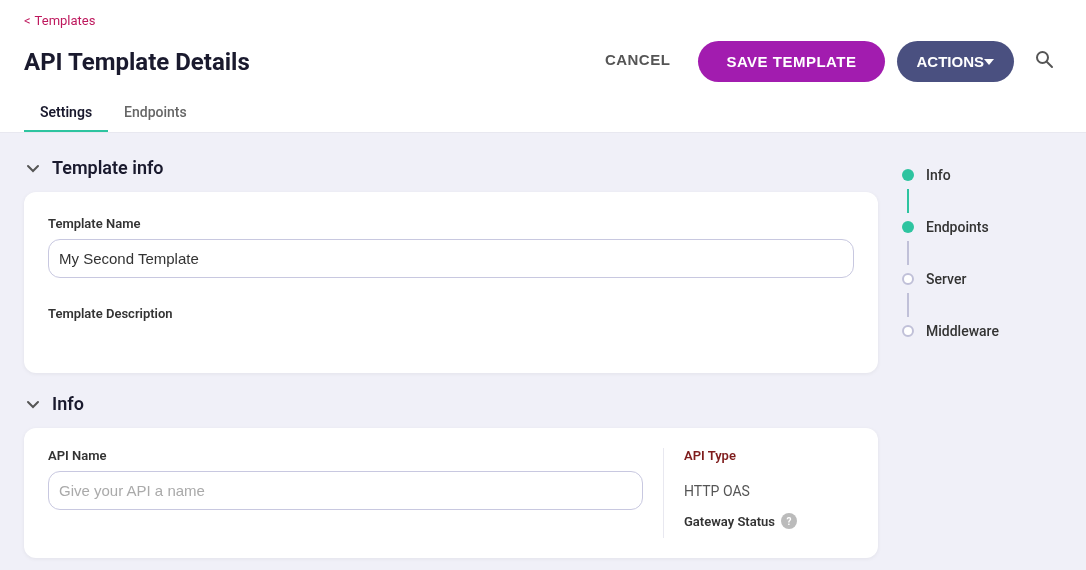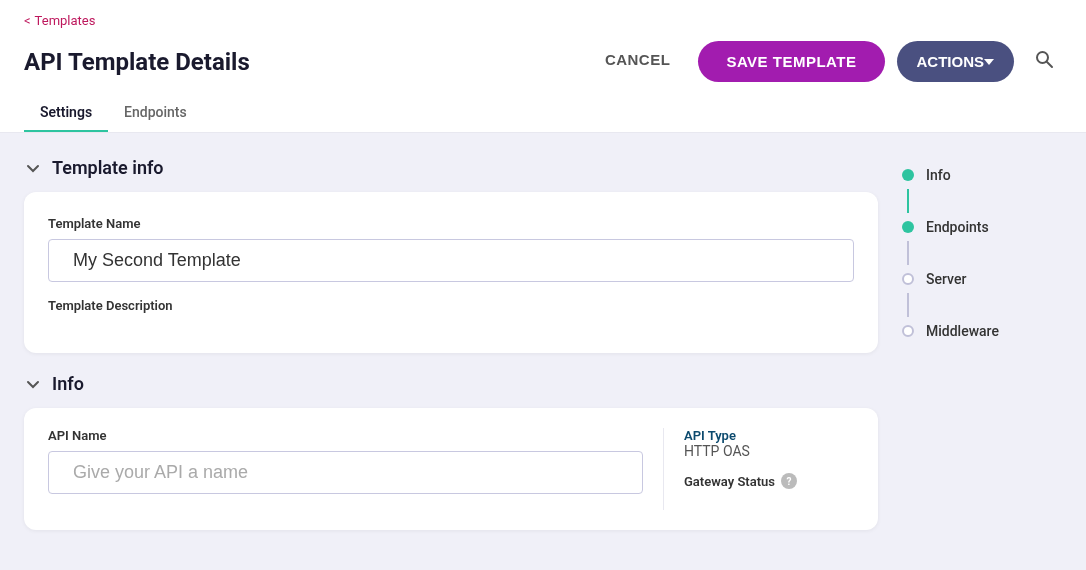--- a/index.html
+++ b/index.html
@@ -169,37 +169,37 @@
     }
 
     .card {
       background: #fff;
       border-radius: 12px;
       padding: 24px;
       box-shadow: 0 1px 4px rgba(0,0,0,0.06);
     }
 
     .field-group {
-      margin-bottom: 16px;
+      margin-bottom: 28px;
     }
 
     .field-label {
       font-size: 13px;
       font-weight: 600;
       color: #333;
       margin-bottom: 8px;
       display: block;
     }
 
     .text-input {
       width: 100%;
-      padding: 10px 24px;
+      padding: 10px 10px;
       border: 1.5px solid #c8c8e0;
-      border-radius: 4px;
-      font-size: 18px;
+      border-radius: 12px;
+      font-size: 15px;
       color: #333;
       outline: none;
       background: #fff;
     }
 
     .text-input::placeholder {
       color: #aaa;
     }
 
     .textarea-input {
@@ -233,22 +233,22 @@
     }
 
     .info-right {
       width: 190px;
       padding-left: 20px;
     }
 
     .api-type-label {
       font-size: 13px;
       font-weight: 600;
-      color: #0c4a6e;
-      margin-bottom: 0;
+      color: #7f1d1d;
+      margin-bottom: 20px;
     }
 
     .api-type-value {
       font-size: 14px;
       color: #555;
       margin-bottom: 14px;
     }
 
     .gateway-status-label {
       font-size: 13px;

